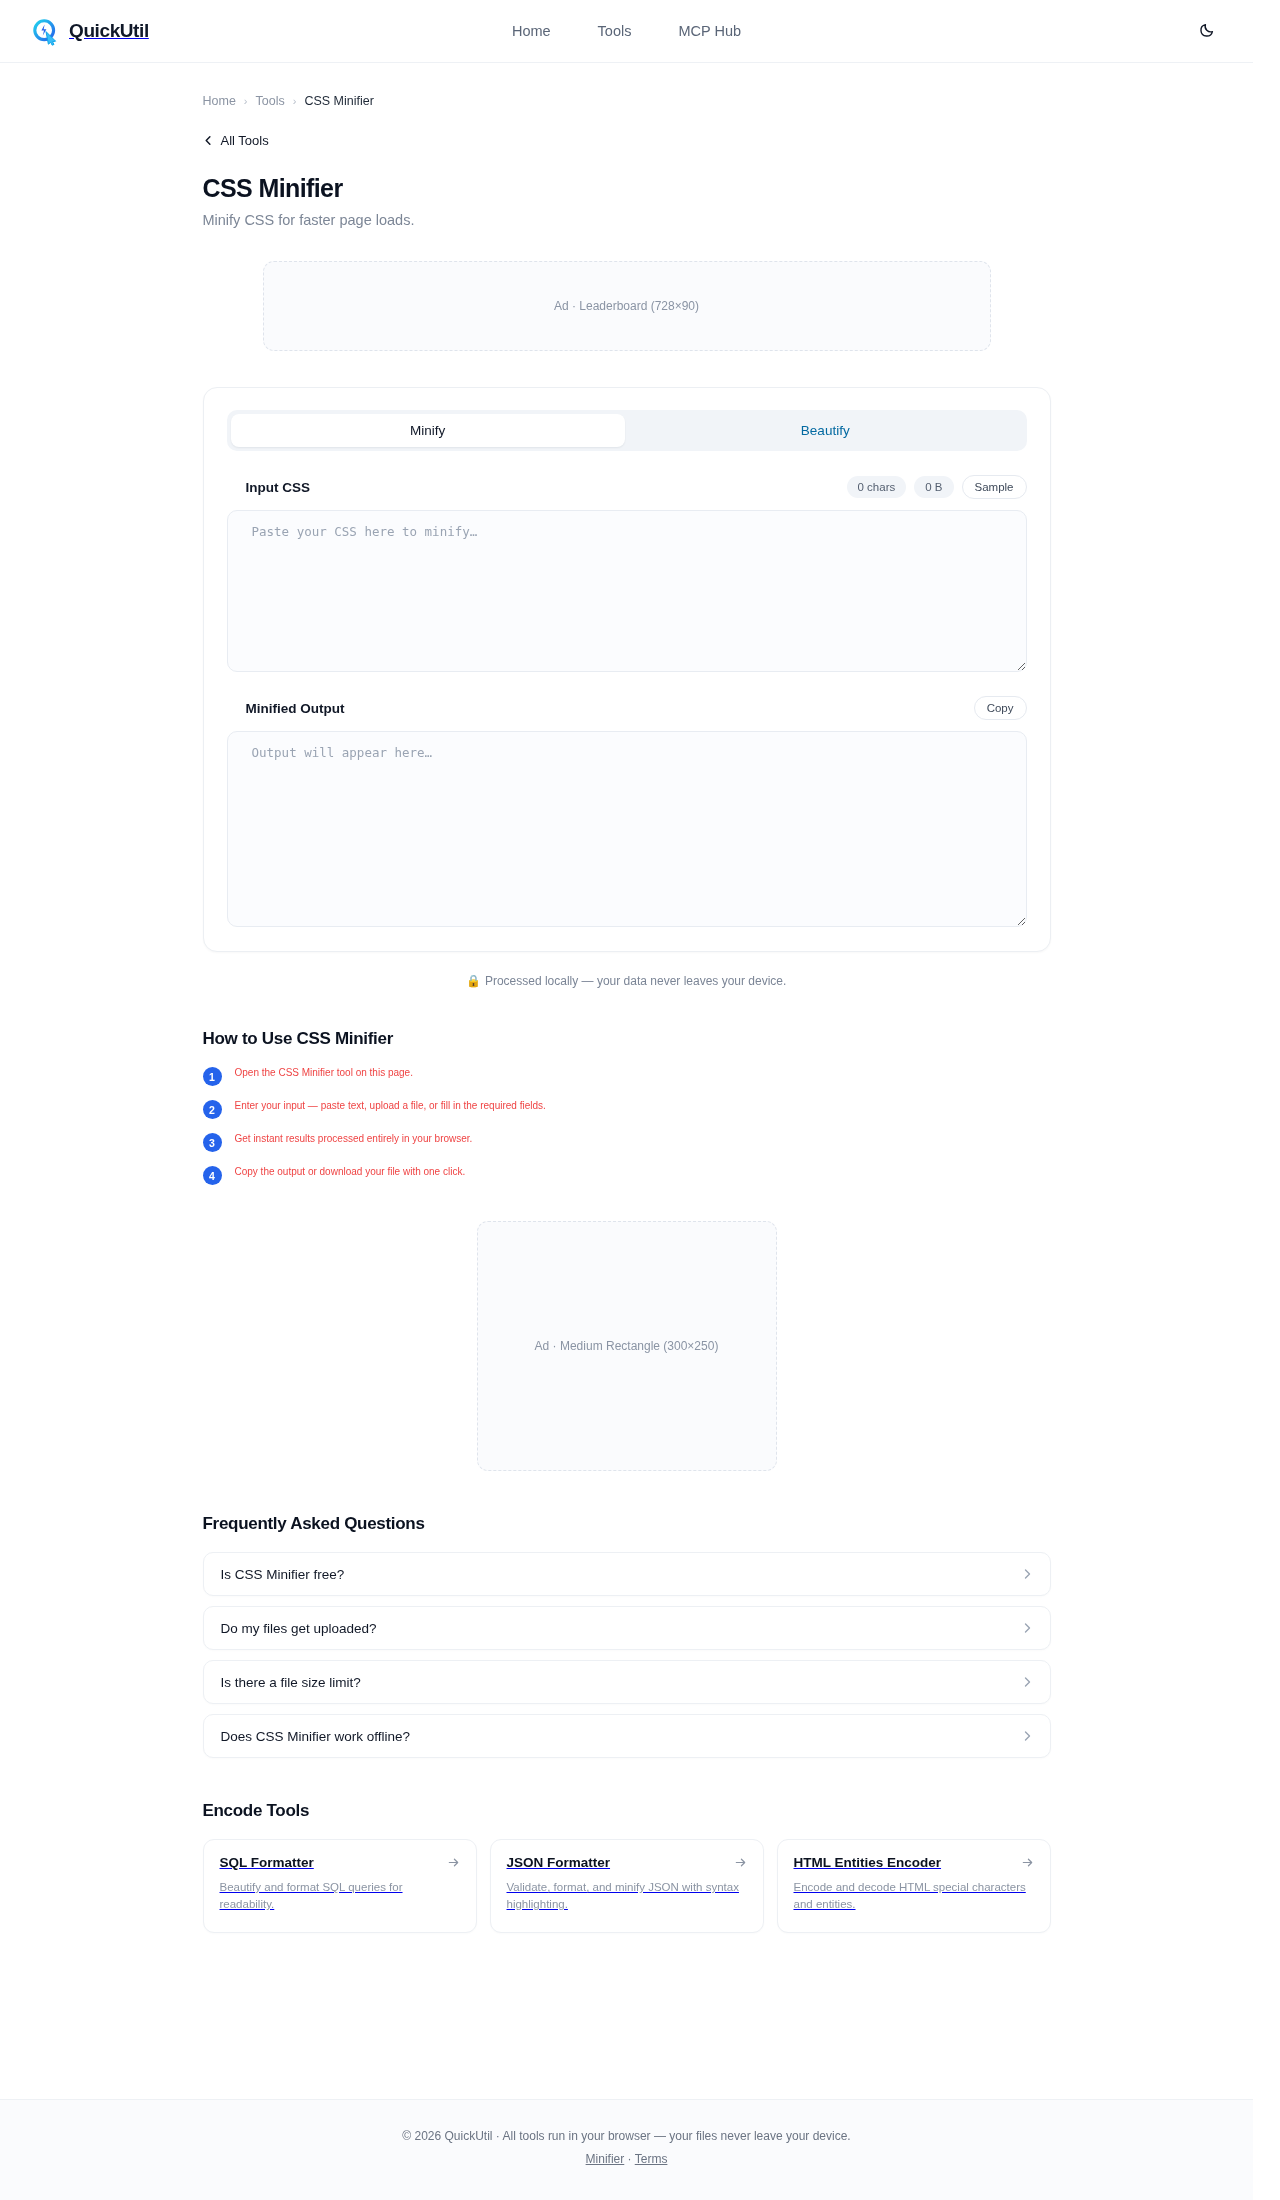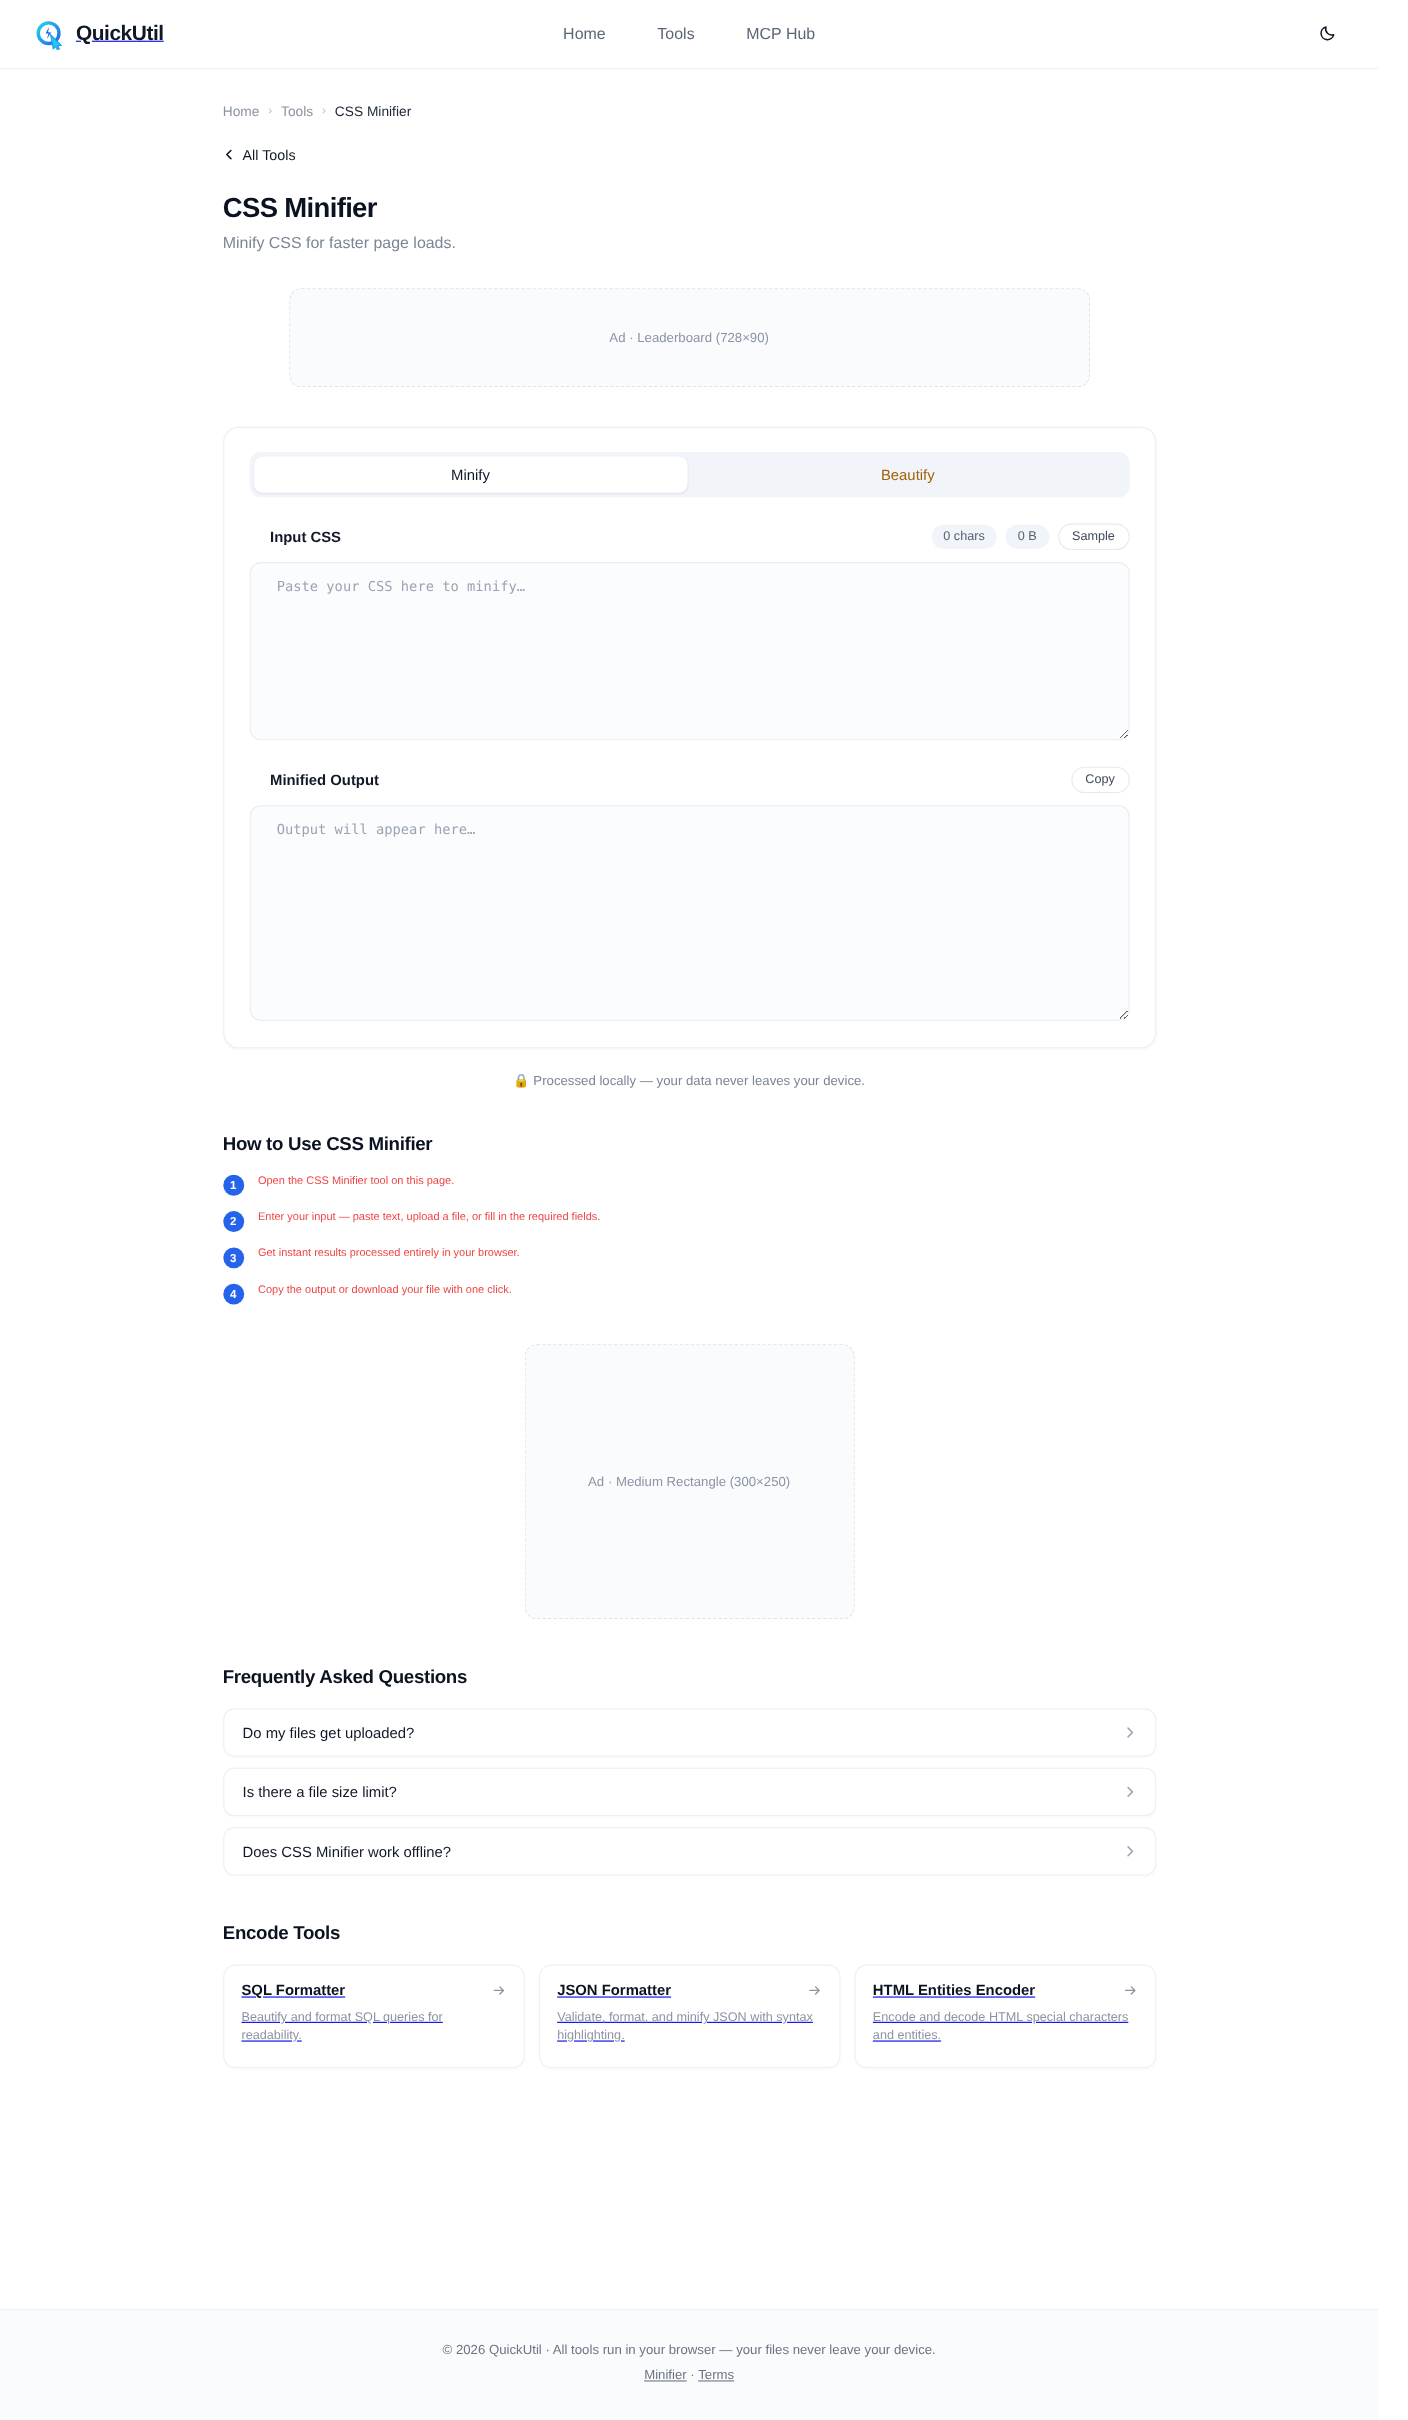--- a/index.html
+++ b/index.html
@@ -37,21 +37,21 @@
 
   
   .ad{border:1px dashed #dfe4ec;border-radius:11px;background:#fafbfd;display:flex;align-items:center;justify-content:center;color:#8a94a4;font-size:12px;}
   .ad-leader{width:728px;height:90px;margin:33px auto 0;}
   .ad-rect{width:300px;height:250px;margin:36px auto 0;}
 
   
   .tool-card{margin-top:36px;border:1px solid #eceff3;border-radius:14px;background:#fff;padding:22px 23px 24px;box-shadow:0 1px 2px rgba(16,24,40,.03);}
 
   .tabs{display:flex;background:#f1f4f8;border-radius:10px;padding:4px;gap:3px;}
-  .tab{flex:1;height:33px;border:0;border-radius:8px;background:transparent;font-family:inherit;font-size:13.5px;color:#a16207;cursor:pointer;}
+  .tab{flex:1;height:33px;border:0;border-radius:8px;background:transparent;font-family:inherit;font-size:13.5px;color:#0369a1;cursor:pointer;}
   .tab.active{background:#fff;color:#101828;font-weight:500;box-shadow:0 1px 2px rgba(16,24,40,.07);}
 
   .field{margin-top:24px;}
   .field-head{display:flex;align-items:center;height:24px;}
   .field-label{font-size:13.5px;font-weight:600;color:#111827;padding-left:19px;}
   .field-tools{margin-left:auto;display:flex;align-items:center;gap:8px;}
   .badge{background:#f1f4f8;color:#545f70;font-size:11.5px;border-radius:999px;padding:5px 11px;}
   .btn-sm{background:#fff;border:1px solid #e6eaf0;color:#3f4a5a;font-family:inherit;font-size:11.5px;border-radius:999px;padding:5px 12px;cursor:pointer;}
 
   .ta{width:100%;margin-top:11px;border:1px solid #e8ecf2;border-radius:10px;background:#fbfcfe;
@@ -221,20 +221,28 @@
       
       <div class="ad ad-rect">
         <span>Ad · Medium Rectangle (300×250)</span>
       </div>
 
       
       <section class="faq">
         <h2 class="sec-title">Frequently Asked Questions</h2>
         <div class="faq-list">
           <div class="faq-item">
+            <span class="faq-q">Is CSS Minifier free?</span>
+            <span class="chev">
+              <svg width="12" height="12" viewBox="0 0 12 12" fill="none" stroke="currentColor" stroke-width="1.4" stroke-linecap="round" stroke-linejoin="round">
+                  <path d="M4.5 2 L8.5 6 L4.5 10"></path>
+                </svg>
+            </span>
+          </div>
+          <div class="faq-item">
             <span class="faq-q">Do my files get uploaded?</span>
             <span class="chev">
               <svg width="12" height="12" viewBox="0 0 12 12" fill="none" stroke="currentColor" stroke-width="1.4" stroke-linecap="round" stroke-linejoin="round">
                   <path d="M4.5 2 L8.5 6 L4.5 10"></path>
                 </svg>
             </span>
           </div>
           <div class="faq-item">
             <span class="faq-q">Is there a file size limit?</span>
             <span class="chev">

